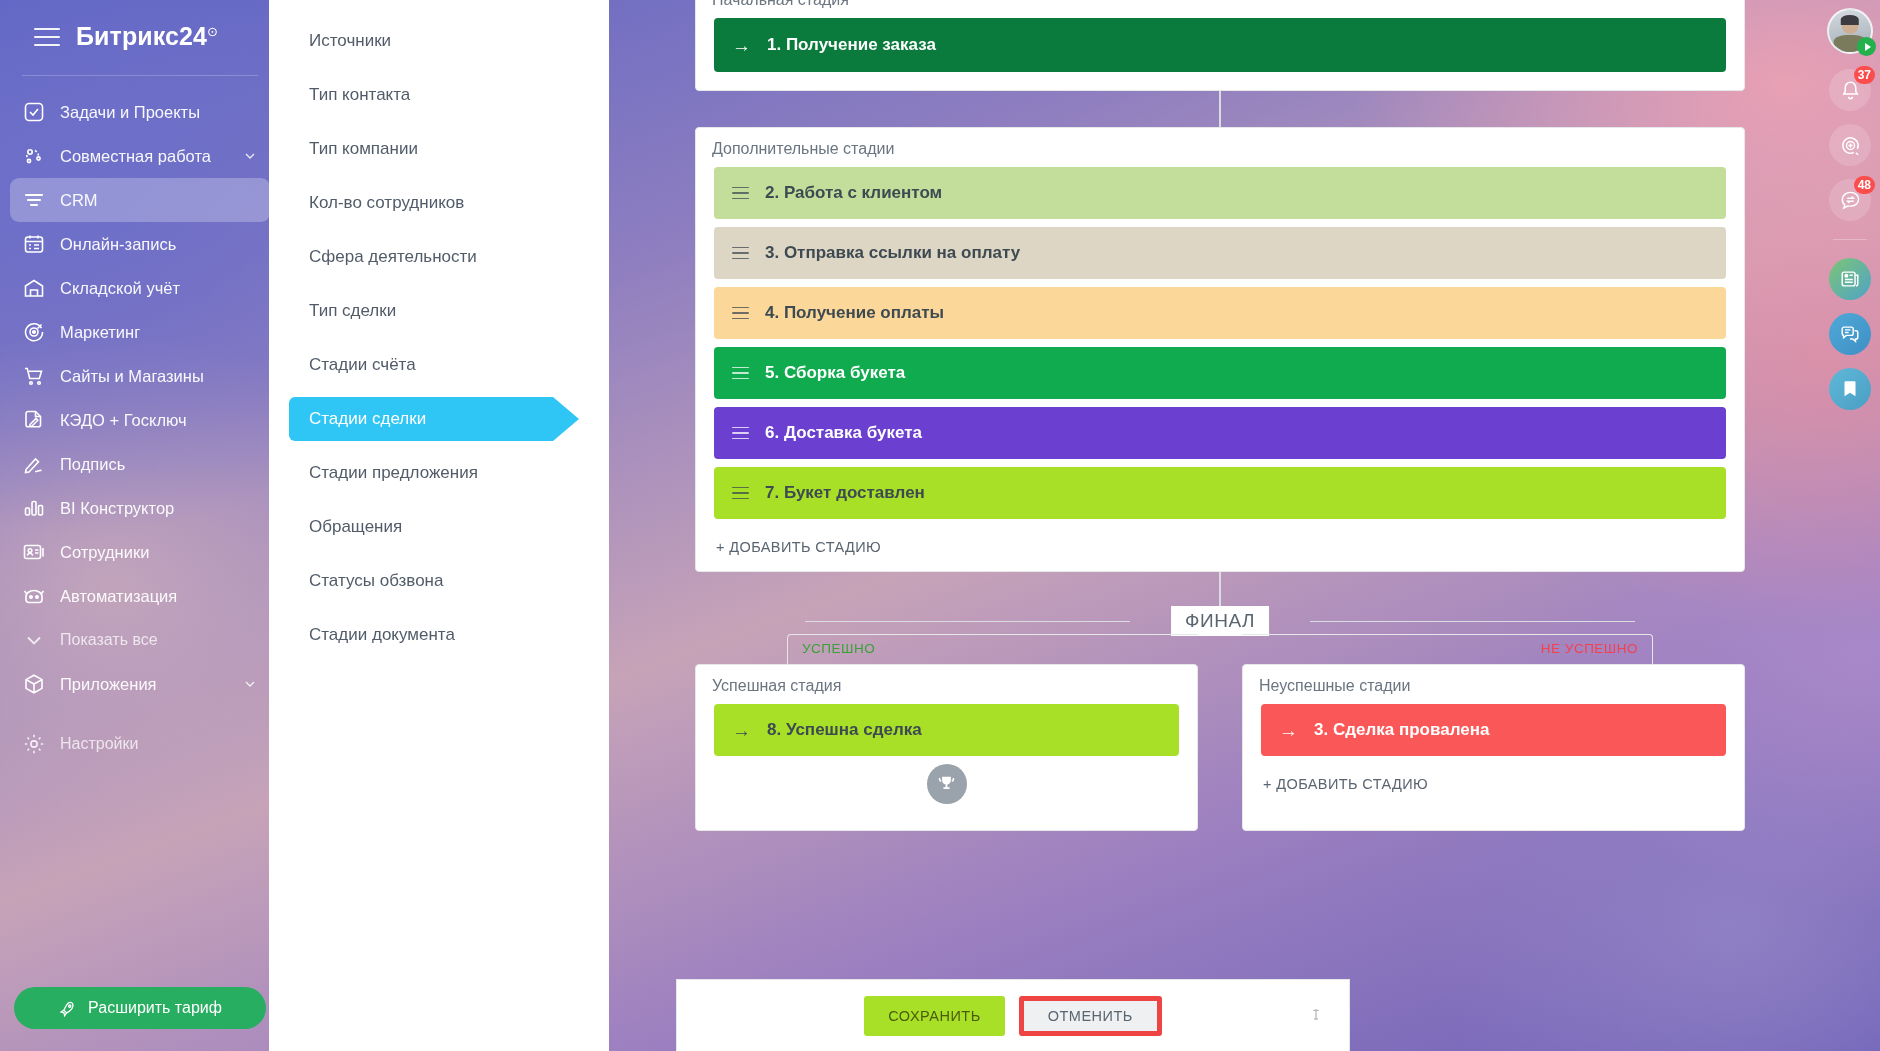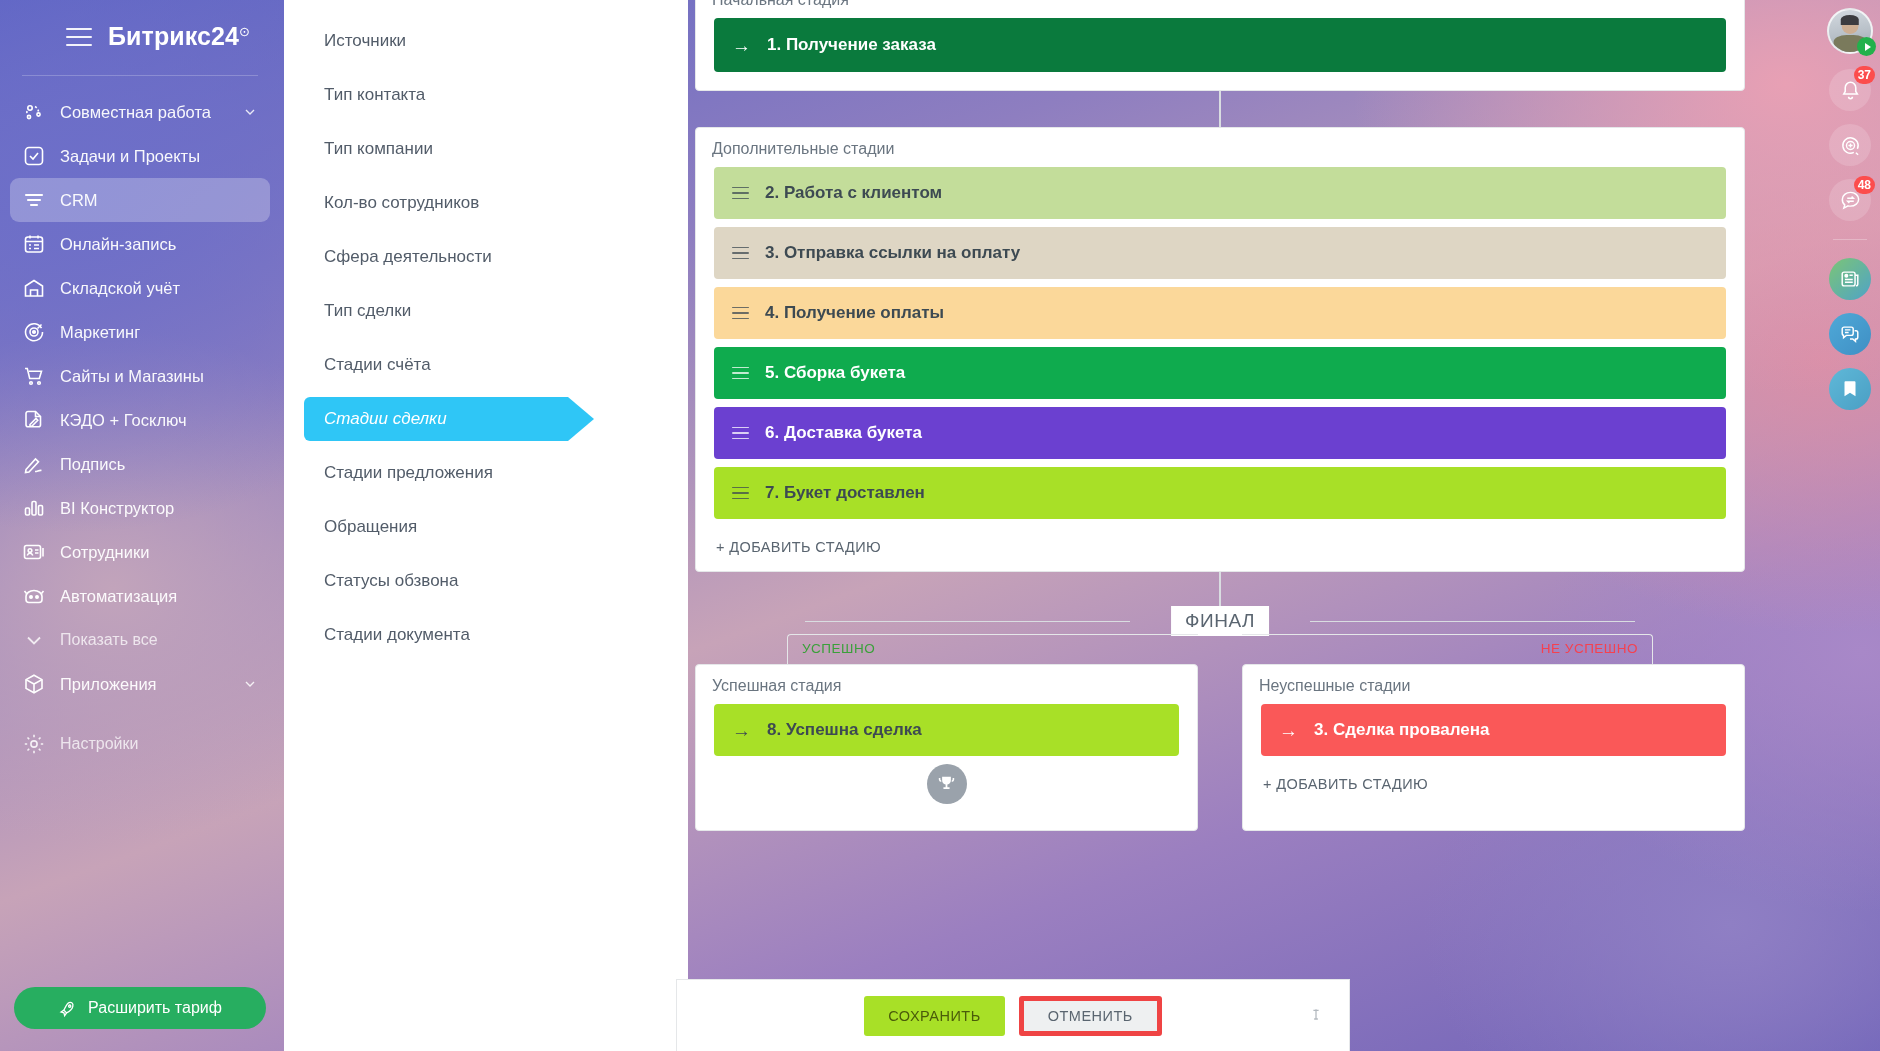--- a/index.html
+++ b/index.html
@@ -25,21 +25,20 @@
   }
 
   
   .sidebar {
     position: absolute; left: 0; top: 0; width: 280px; height: 1051px;
     z-index: 5; overflow: hidden;
   }
   .sb-head {
     display: flex; align-items: center; gap: 16px;
     padding: 22px 0 22px 34px;
-    margin-left: 32px;
   }
   .burger { width: 26px; height: 18px; display: flex; flex-direction: column;
     justify-content: space-between; cursor: pointer; flex: none; }
   .burger i { display: block; height: 2px; background: rgba(255,255,255,.92); border-radius: 2px; }
   .logo {
     color: #fff; font-size: 25px; font-weight: bold; letter-spacing: .1px;
     position: relative; white-space: nowrap;
   }
   .logo sup { font-size: 13px; font-weight: normal; vertical-align: super; }
   .sb-div { height: 1px; background: rgba(255,255,255,.22); margin: 2px 22px 14px 22px; }
@@ -60,29 +59,29 @@
   .upgrade-wrap { position: absolute; left: 0; bottom: 0; width: 280px; padding: 0 14px 22px 14px; }
   .upgrade-btn {
     display: flex; align-items: center; justify-content: center; gap: 11px;
     height: 42px; border-radius: 21px; background: #27ae60;
     color: #fff; font-size: 16px; cursor: pointer;
   }
   .upgrade-btn svg { width: 19px; height: 19px; }
 
   
   .nav2 {
-    position: absolute; left: 284px; top: 0; width: 404px; height: 1051px;
+    position: absolute; left: 269px; top: 0; width: 340px; height: 1051px;
     background: #fff; z-index: 6; padding-top: 14px; overflow: hidden;
   }
   .nav2-item {
     position: relative; height: 54px; display: flex; align-items: center;
     padding-left: 40px; font-size: 17px; color: #525c69; cursor: pointer;
     white-space: nowrap;
   }
-  .nav2-item.active { color: #fff; font-style: italic; }
+  .nav2-item.active { color: #fff; }
   .nav2-item .pill {
     position: absolute; left: 20px; top: 5px; height: 44px; width: 290px;
     background: #2fc6f6; border-radius: 6px 0 0 6px;
     clip-path: polygon(0 0, calc(100% - 26px) 0, 100% 50%, calc(100% - 26px) 100%, 0 100%);
   }
   .nav2-item .lbl { position: relative; z-index: 2; }
 
   
   .main {
     position: absolute; left: 620px; top: 0; right: 60px; bottom: 0;
@@ -208,40 +207,40 @@
           <i></i>
           <i></i>
         </div>
       <div class="logo"><span>Битрикс24</span><sup>⊙</sup></div>
     </div>
     <div class="sb-div"></div>
 
     <div class="sb-item">
       <span class="sb-ico">
           <svg viewBox="0 0 24 24" fill="none" stroke="#fff" stroke-width="1.6">
+            <rect x="3.5" y="3.5" width="17" height="17" rx="3.5"></rect>
+            <path d="M8 12l3 3 5-6"></path>
+          </svg>
+        </span>
+      <span>Задачи и Проекты</span>
+    </div>
+
+    <div class="sb-item">
+      <span class="sb-ico">
+          <svg viewBox="0 0 24 24" fill="none" stroke="#fff" stroke-width="1.6">
             <circle cx="8" cy="8" r="2.2"></circle>
             <circle cx="16.5" cy="14.5" r="1.6"></circle>
             <circle cx="7" cy="17" r="1.6"></circle>
             <path d="M13 6.5a7 7 0 0 1 3.5 5M5 11a7 7 0 0 0 1 5.2" stroke-dasharray="2.2 2"></path>
           </svg>
         </span>
       <span>Совместная работа</span>
       <svg class="sb-chev" viewBox="0 0 24 24" fill="none" stroke="#fff" stroke-width="2">
           <path d="M6 9l6 6 6-6"></path>
         </svg>
-    </div>
-
-    <div class="sb-item">
-      <span class="sb-ico">
-          <svg viewBox="0 0 24 24" fill="none" stroke="#fff" stroke-width="1.6">
-            <rect x="3.5" y="3.5" width="17" height="17" rx="3.5"></rect>
-            <path d="M8 12l3 3 5-6"></path>
-          </svg>
-        </span>
-      <span>Задачи и Проекты</span>
     </div>
 
     <div class="sb-item active">
       <span class="sb-ico">
           <svg viewBox="0 0 24 24" fill="none" stroke="#fff" stroke-width="2.1" stroke-linecap="round">
             <path d="M4 7h16M6 12h12M9 17h6"></path>
           </svg>
         </span>
       <span>CRM</span>
     </div>

